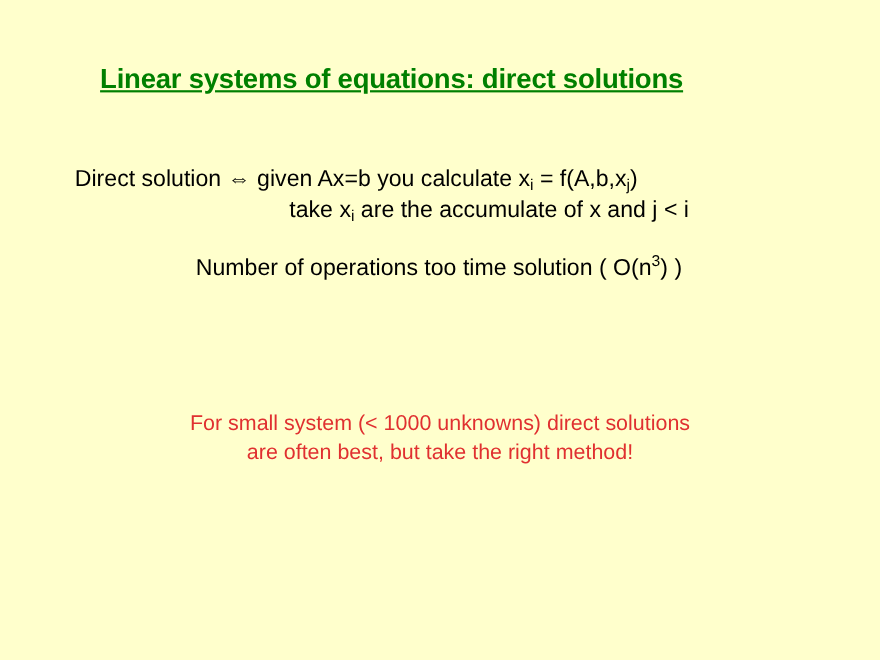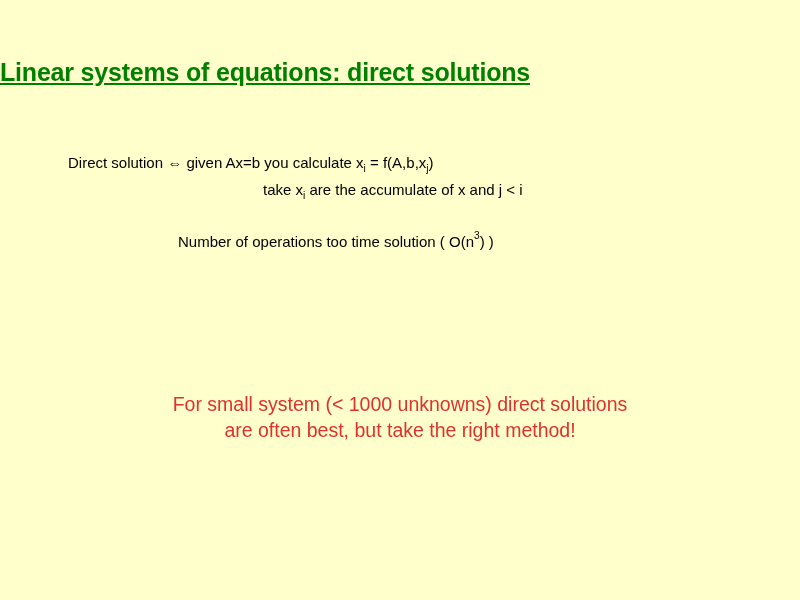--- a/index.html
+++ b/index.html
@@ -17,33 +17,34 @@
     position: relative;
     width: 800px;
     height: 600px;
     background: #ffffcc;
   }
   .slide-title {
     position: absolute;
     top: 58px;
     left: 0;
     width: 712px;
+    text-align: center;
     font-size: 25px;
     font-weight: bold;
     color: #008000;
     text-decoration: underline;
     letter-spacing: -0.2px;
   }
   .body-block {
     position: absolute;
     left: 68px;
     top: 150px;
     width: 680px;
     color: #000000;
-    font-size: 15px;
+    font-size: 21px;
     line-height: 25px;
   }
   .line {
     white-space: pre;
   }
   .indent-1 { padding-left: 195px; }
   .indent-2 { padding-left: 110px; }
   .gap-small { height: 25px; }
   sub {
     font-size: 0.68em;
@@ -59,21 +60,20 @@
   }
   .red-block {
     position: absolute;
     left: 0;
     top: 372px;
     width: 800px;
     text-align: center;
     color: #e03030;
     font-size: 19.5px;
     line-height: 26px;
-    margin-top: 19px;
   }
   .red-line { white-space: pre; }
 </style>
 </head>
 <body>
 
 <div class="slide">
 
   <div class="slide-title">Linear systems of equations: direct solutions</div>
 

